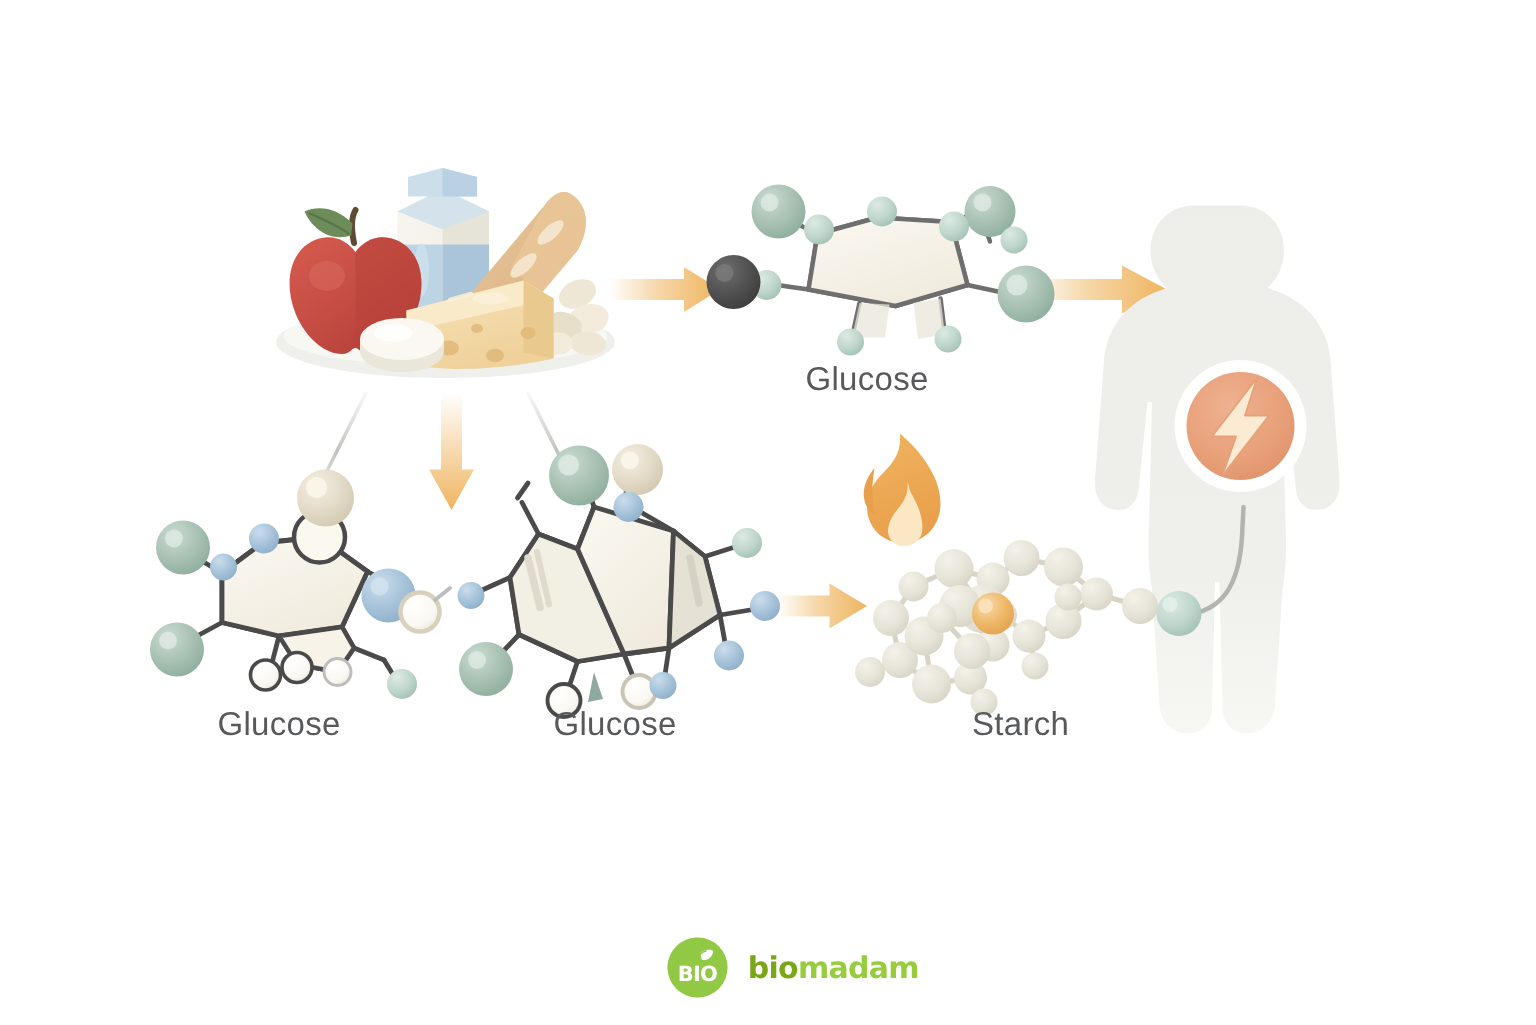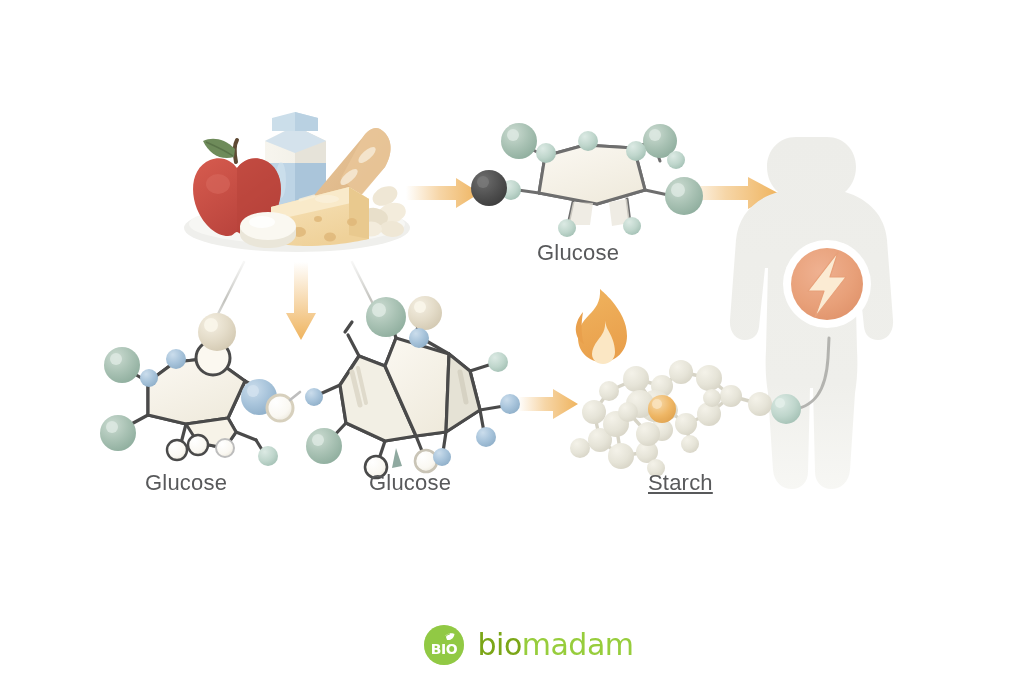--- a/index.html
+++ b/index.html
@@ -28,41 +28,41 @@
     position: absolute;
     font-family: "Liberation Sans", sans-serif;
     font-size: 22px;
     color: #58595b;
     letter-spacing: 0.2px;
     white-space: nowrap;
   }
   #label-glucose-top { left: 537px; top: 240px; }
   #label-glucose-bottom { left: 145px; top: 470px; }
   #label-sucrose { left: 369px; top: 470px; }
-  #label-starch  { left: 648px; top: 470px; text-decoration: underline; }
+  #label-starch  { left: 648px; top: 470px; }
 
   #brand {
     position: absolute;
     left: 16px;
     top: 624px;
     width: 1024px;
     display: flex;
     align-items: center;
     justify-content: center;
     gap: 13px;
   }
   #brand-badge {
     width: 42px; height: 42px;
     flex: 0 0 auto;
     position: relative;
   }
   #brand-word {
     font-family: "DejaVu Sans", sans-serif;
-    font-size: 30px;
-    font-weight: normal;
+    font-size: 20px;
+    font-weight: bold;
     letter-spacing: -0.5px;
     line-height: 1;
     white-space: nowrap;
   }
   .w-bio { color: #7BA617; }
   .w-madam { color: #97CD3C; }
 </style>
 </head>
 <body>
 

